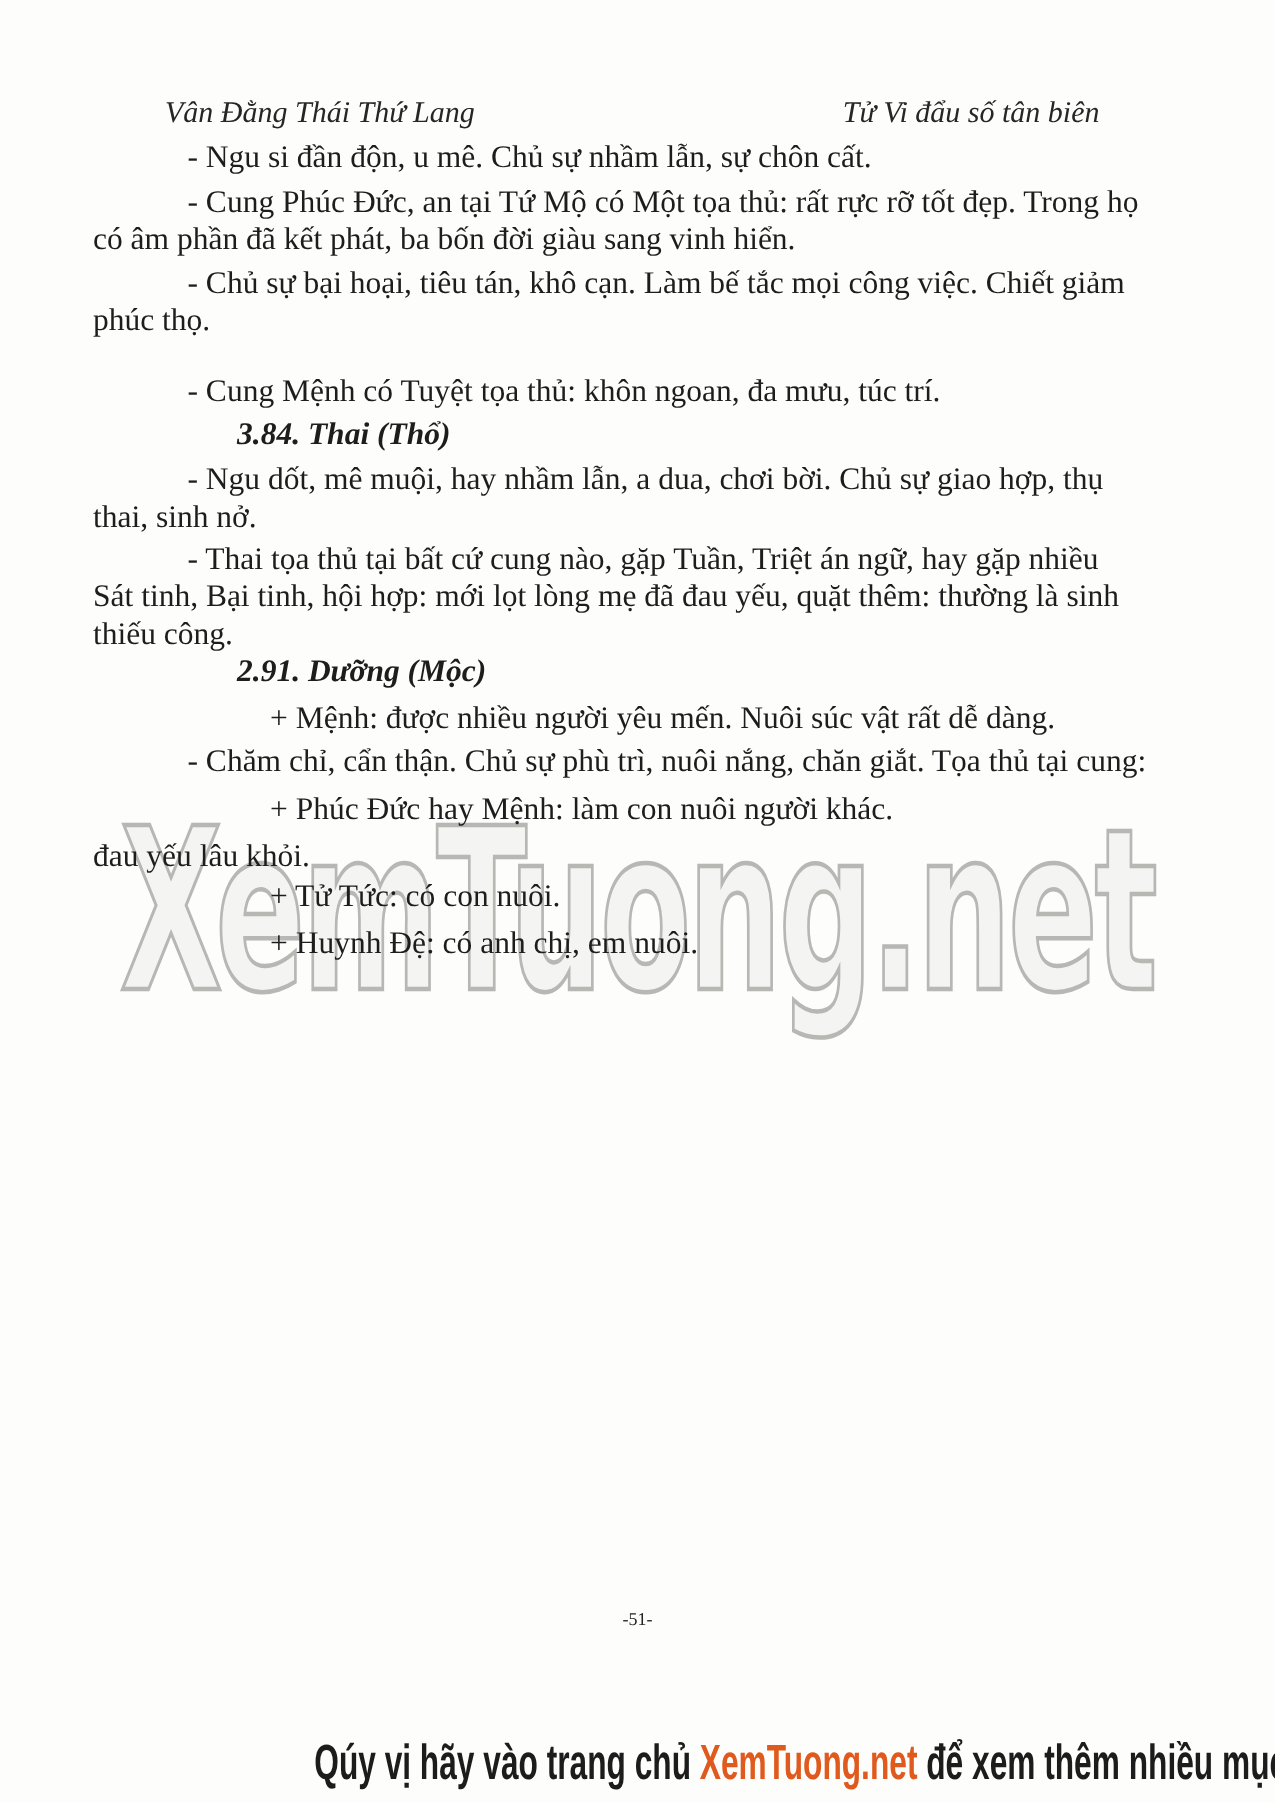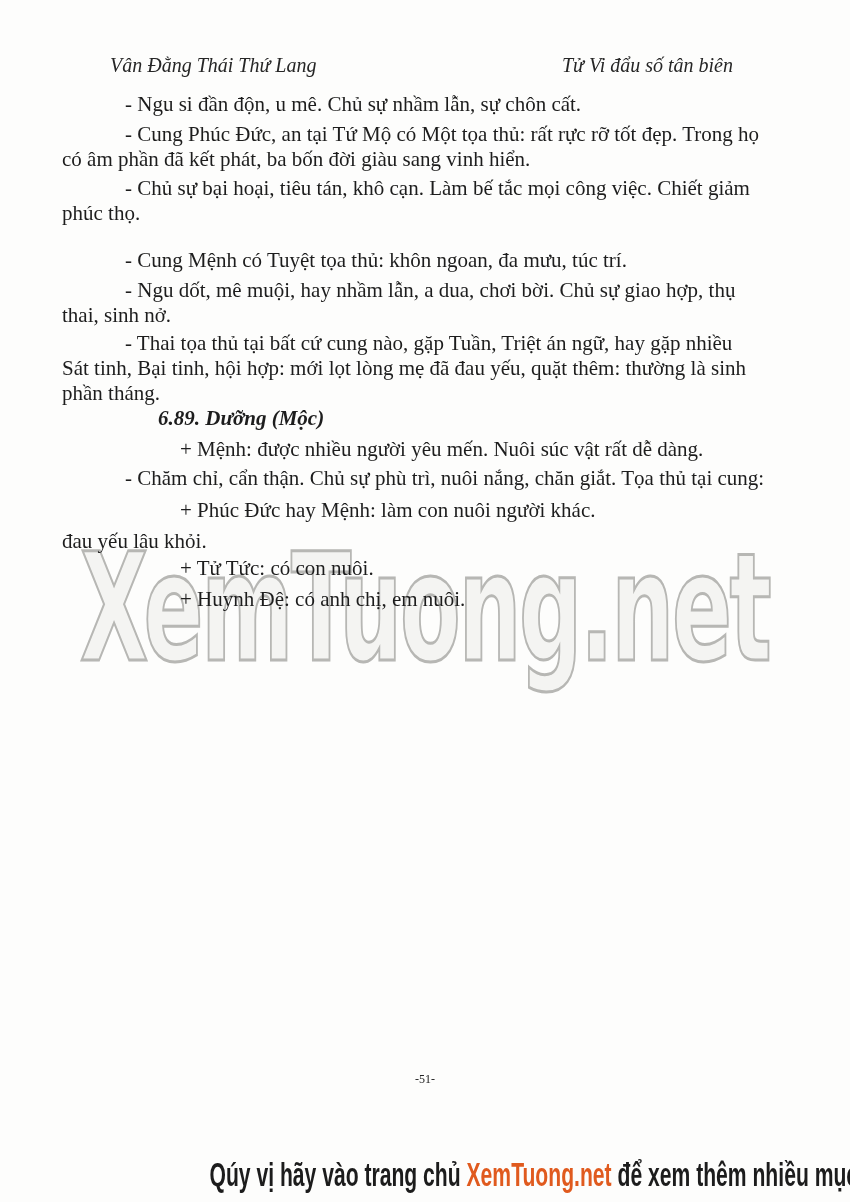--- a/index.html
+++ b/index.html
@@ -6,21 +6,21 @@
   body{
     width:850px;height:1202px;
     background:#fcfcfb;
     font-family:"Liberation Serif","DejaVu Serif",serif;
     color:#1d1d1d;
     overflow:hidden;
     position:relative;
   }
   .page{position:absolute;inset:0;width:850px;height:1202px;background:#fdfdfc;}
   
-  .running-header{position:absolute;top:54px;left:0;right:0;height:26px;
+  .running-header{position:absolute;top:64px;left:0;right:0;height:26px;
     font-style:italic;font-size:20px;color:#262626;}
   .hdr-left{position:absolute;left:110px;top:0;white-space:nowrap;}
   .hdr-right{position:absolute;right:117px;top:0;white-space:nowrap;}
   
   .watermark{
     position:absolute;left:80px;top:528px;z-index:0;
     font-family:"DejaVu Sans","Liberation Sans",sans-serif;
     font-weight:700;font-size:150px;line-height:160px;
     letter-spacing:-4px;white-space:nowrap;
     transform:scaleX(0.59);transform-origin:left top;
@@ -72,32 +72,35 @@
     </div>
 
     <div style="margin-top:4px">
       <div class="ln first-dash">- Chủ sự bại hoại, tiêu tán, khô cạn. Làm bế tắc mọi công việc. Chiết giảm</div>
       <div class="ln">phúc thọ.</div>
     </div>
     <div style="margin-top:22px">
       <div class="ln first-dash">- Cung Mệnh có Tuyệt tọa thủ: khôn ngoan, đa mưu, túc trí.</div>
     </div>
 
+    <div class="heading" style="margin-top:4px">
+      <div class="ln">3.84. Thai (Thổ)</div>
+    </div>
     <div style="margin-top:5px">
       <div class="ln first-dash">- Ngu dốt, mê muội, hay nhầm lẫn, a dua, chơi bời. Chủ sự giao hợp, thụ</div>
       <div class="ln">thai, sinh nở.</div>
     </div>
     <div style="margin-top:3px">
       <div class="ln first-dash">- Thai tọa thủ tại bất cứ cung nào, gặp Tuần, Triệt án ngữ, hay gặp nhiều</div>
       <div class="ln">Sát tinh, Bại tinh, hội hợp: mới lọt lòng mẹ đã đau yếu, quặt thêm: thường là sinh</div>
-      <div class="ln">phần tháng.</div>
+      <div class="ln">thiếu công.</div>
     </div>
 
     <div class="heading" style="margin-top:0px">
-      <div class="ln">6.89. Dưỡng (Mộc)</div>
+      <div class="ln">2.91. Dưỡng (Mộc)</div>
     </div>
     <div style="margin-top:6px">
       <div class="ln first-plus">+ Mệnh: được nhiều người yêu mến. Nuôi súc vật rất dễ dàng.</div>
     </div>
     <div style="margin-top:4px">
       <div class="ln first-dash">- Chăm chỉ, cẩn thận. Chủ sự phù trì, nuôi nắng, chăn giắt. Tọa thủ tại cung:</div>
     </div>
     <div style="margin-top:7px">
       <div class="ln first-plus">+ Phúc Đức hay Mệnh: làm con nuôi người khác.</div>
     </div>

